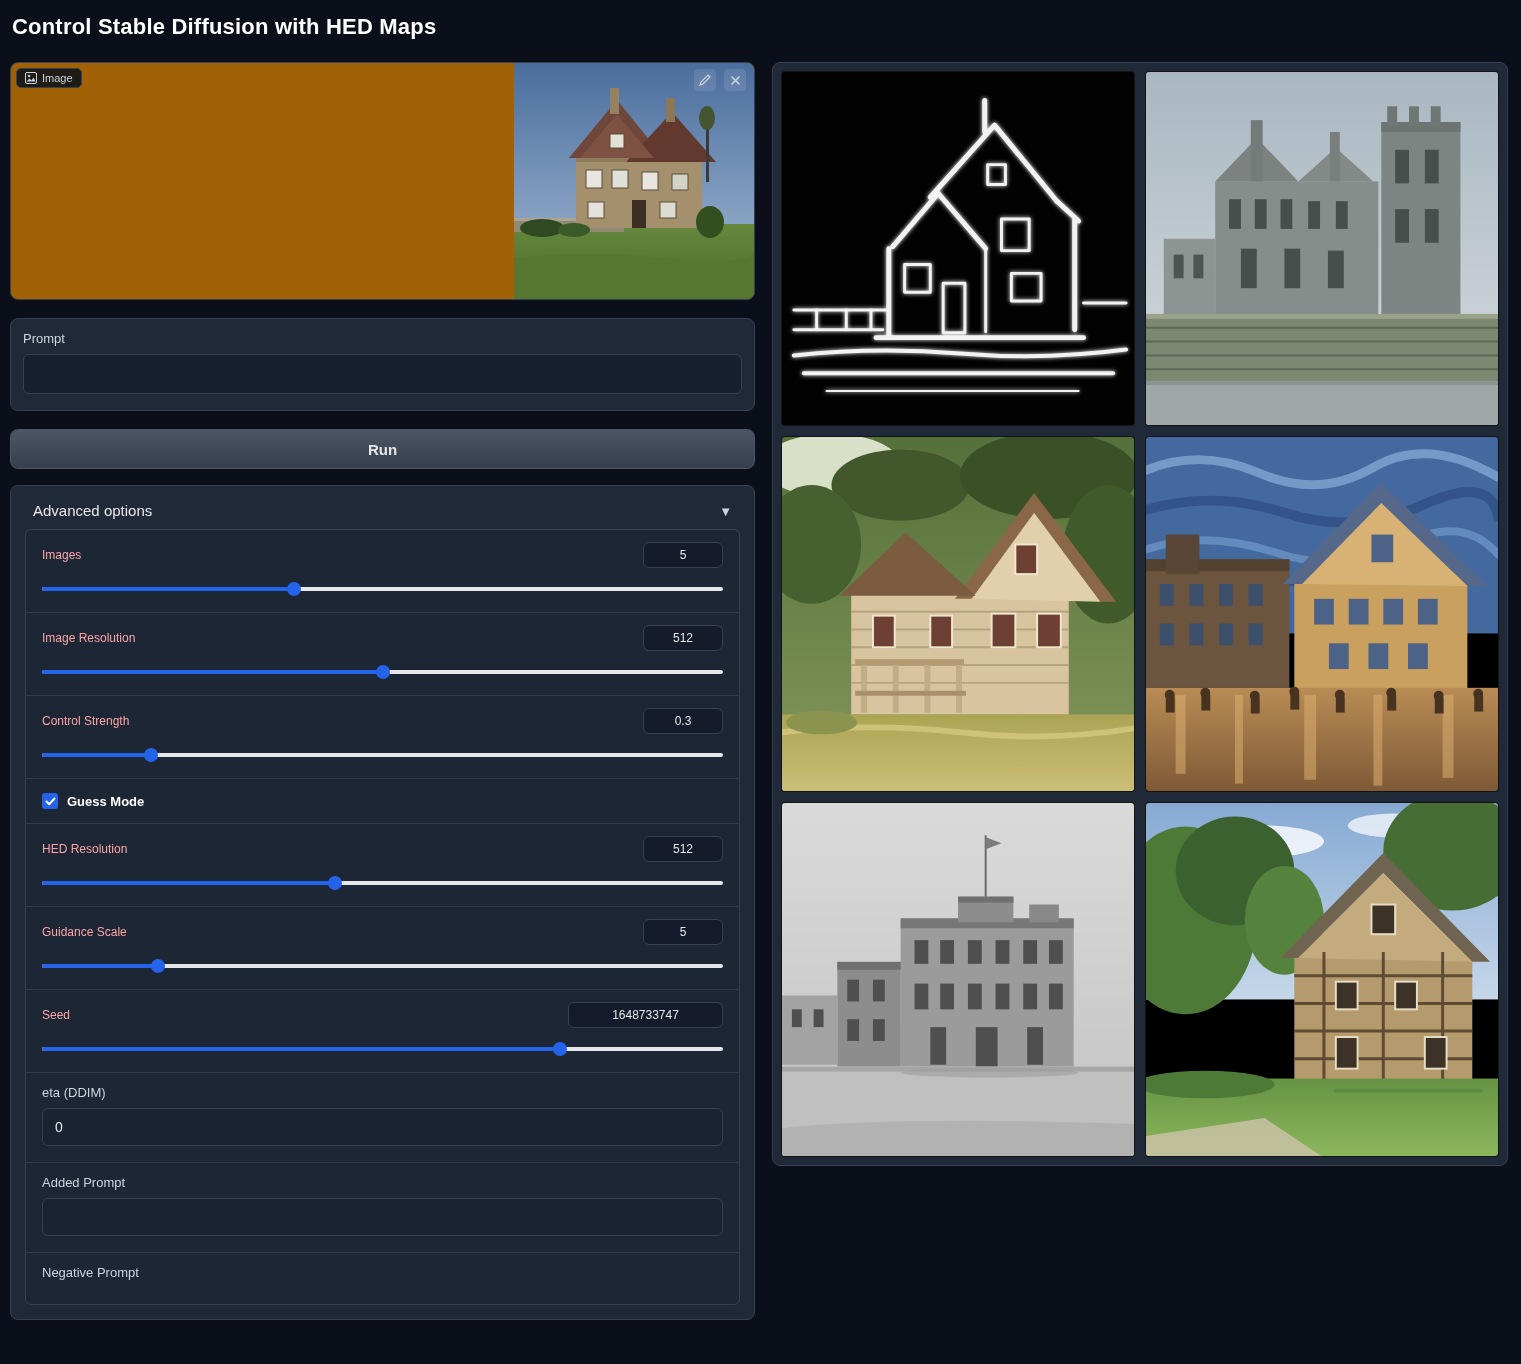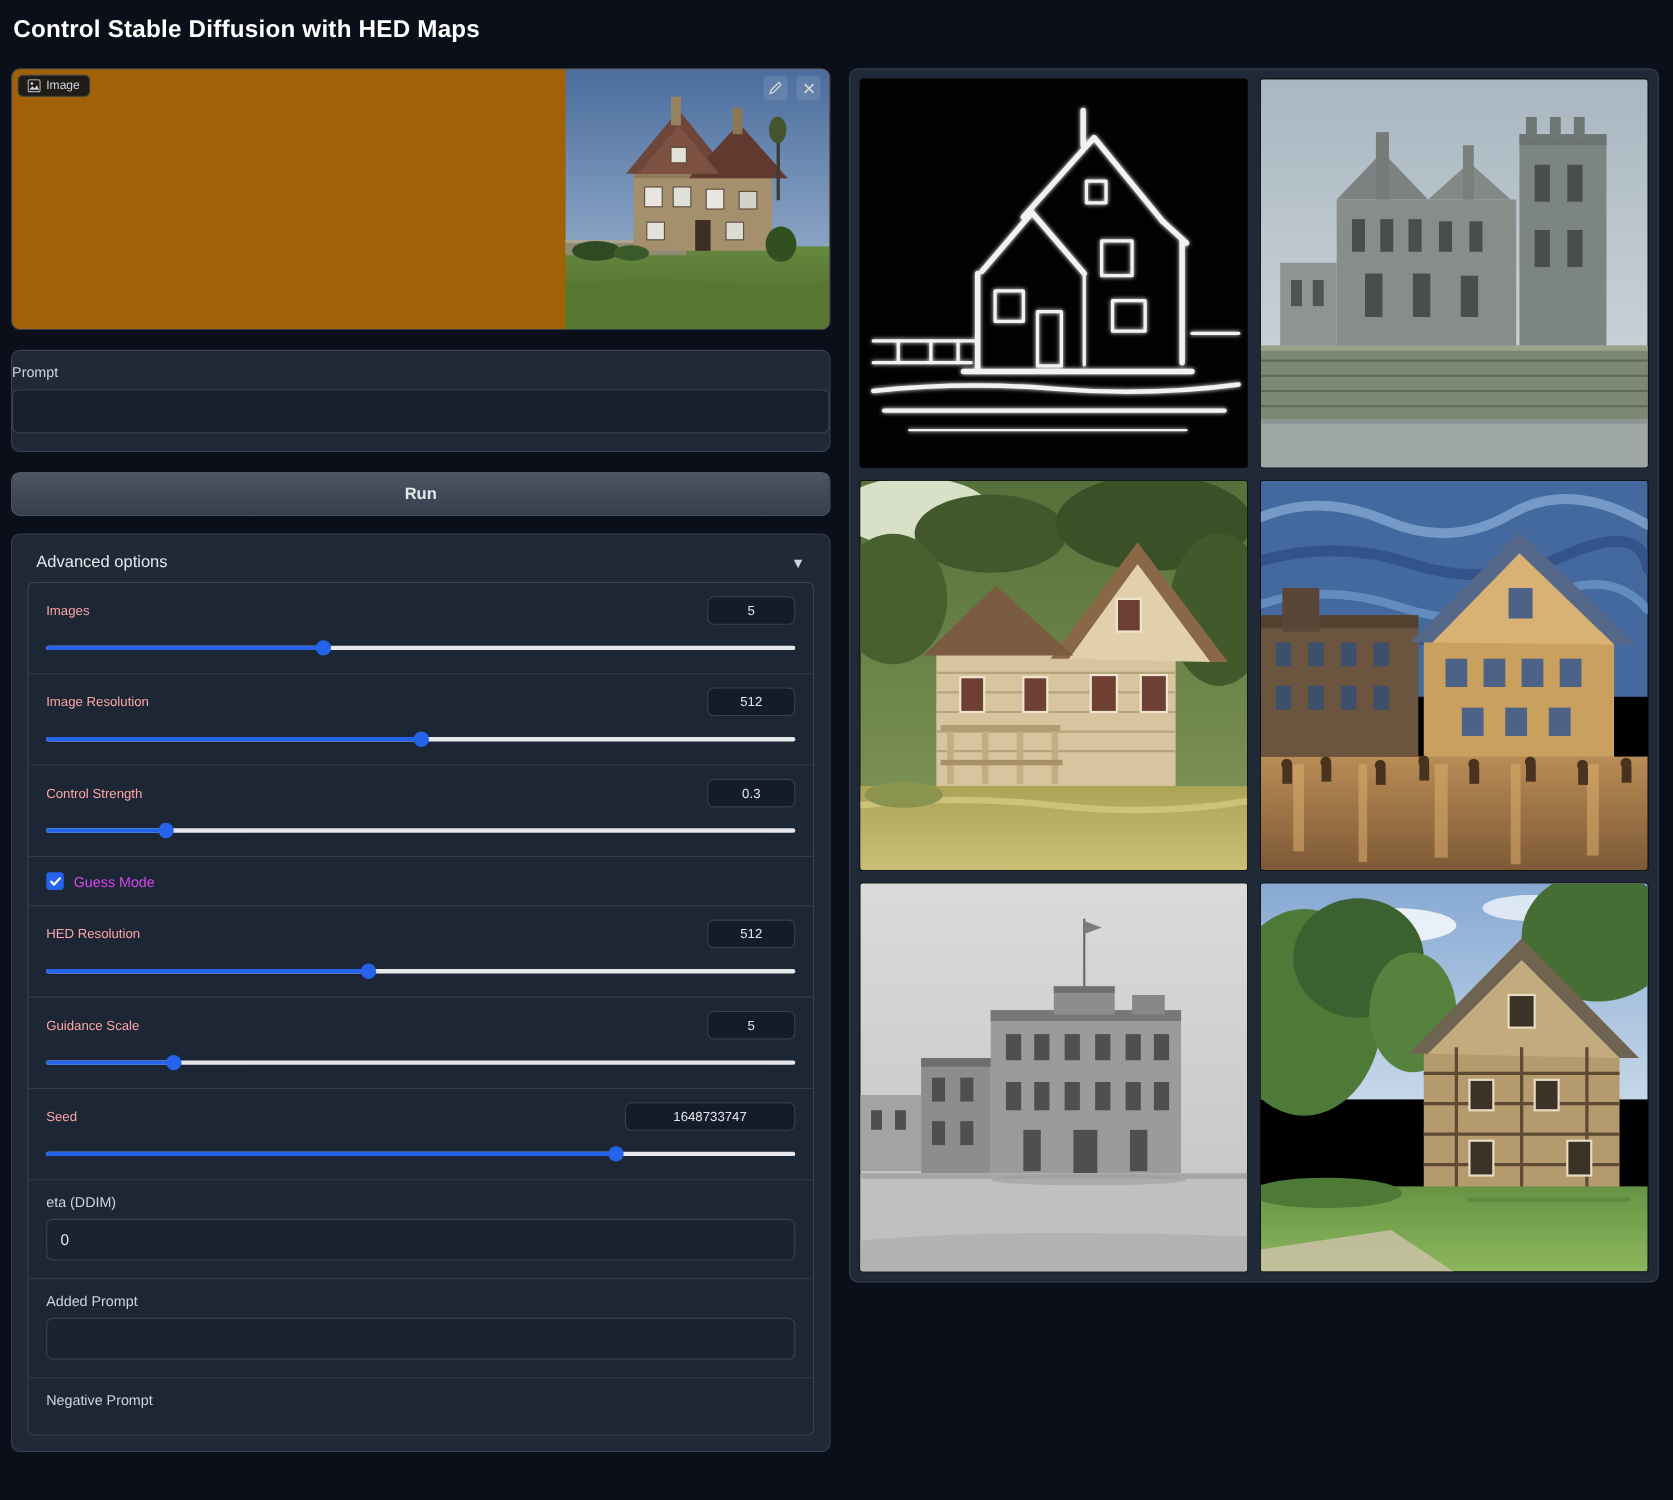--- a/index.html
+++ b/index.html
@@ -34,21 +34,21 @@
     background:rgba(11,15,25,.85); border:1px solid #374151; border-radius:5px;
     padding:3px 8px; font-size:11px; color:#cbd5e1;
   }
   .img-actions { position:absolute; top:6px; right:8px; display:flex; gap:8px; z-index:3; }
   .icon-btn {
     width:22px; height:22px; border:none; border-radius:4px; cursor:pointer;
     background:rgba(229,231,235,.12); color:#d1d5db;
     display:flex; align-items:center; justify-content:center; font-size:13px; line-height:1;
   }
   
-  .prompt-panel { margin-top:18px; padding:12px 0 16px; }
+  .prompt-panel { margin-top:18px; padding:12px 12px 16px; }
   .field-label { font-size:13px; color:#cbd5e1; margin-bottom:8px; display:block; }
   .text-input {
     width:100%; height:40px; background:#16202f; border:1px solid #374151;
     border-radius:6px; color:#e5e7eb; font-size:14px; padding:0 12px;
     font-family:"Liberation Sans", sans-serif; outline:none;
   }
   
   .run-btn {
     margin-top:18px; width:100%; height:40px; border-radius:8px; cursor:pointer;
     background:linear-gradient(to bottom,#4b5563,#353f4e);
@@ -83,21 +83,21 @@
     position:absolute; right:-7px; top:-5px; width:14px; height:14px;
     background:#2563eb; border-radius:50%; cursor:grab;
   }
   
   .checkbox-row { display:flex; align-items:center; gap:9px; padding:14px 16px; border-top:1px solid rgba(75,85,99,.45); }
   .checkbox {
     width:16px; height:16px; background:#2563eb; border-radius:3px; cursor:pointer;
     display:flex; align-items:center; justify-content:center;
   }
   .checkbox svg { width:11px; height:11px; }
-  .checkbox-label { font-size:13px; color:#d946ef; }
+  .checkbox-label { font-size:13px; color:#ffffff;font-weight:bold; }
   
   .input-row { padding:12px 16px 16px; border-top:1px solid rgba(75,85,99,.45); }
   .input-row .text-input { height:38px; background:#1a2332; }
 
   
   .gallery {
     position:absolute; left:772px; top:62px; width:736px; height:1104px;
     background:#1f2937; border:1px solid #374151; border-radius:8px;
     padding:8px; display:grid; grid-template-columns:1fr 1fr;
     grid-auto-rows:1fr; gap:10px;

